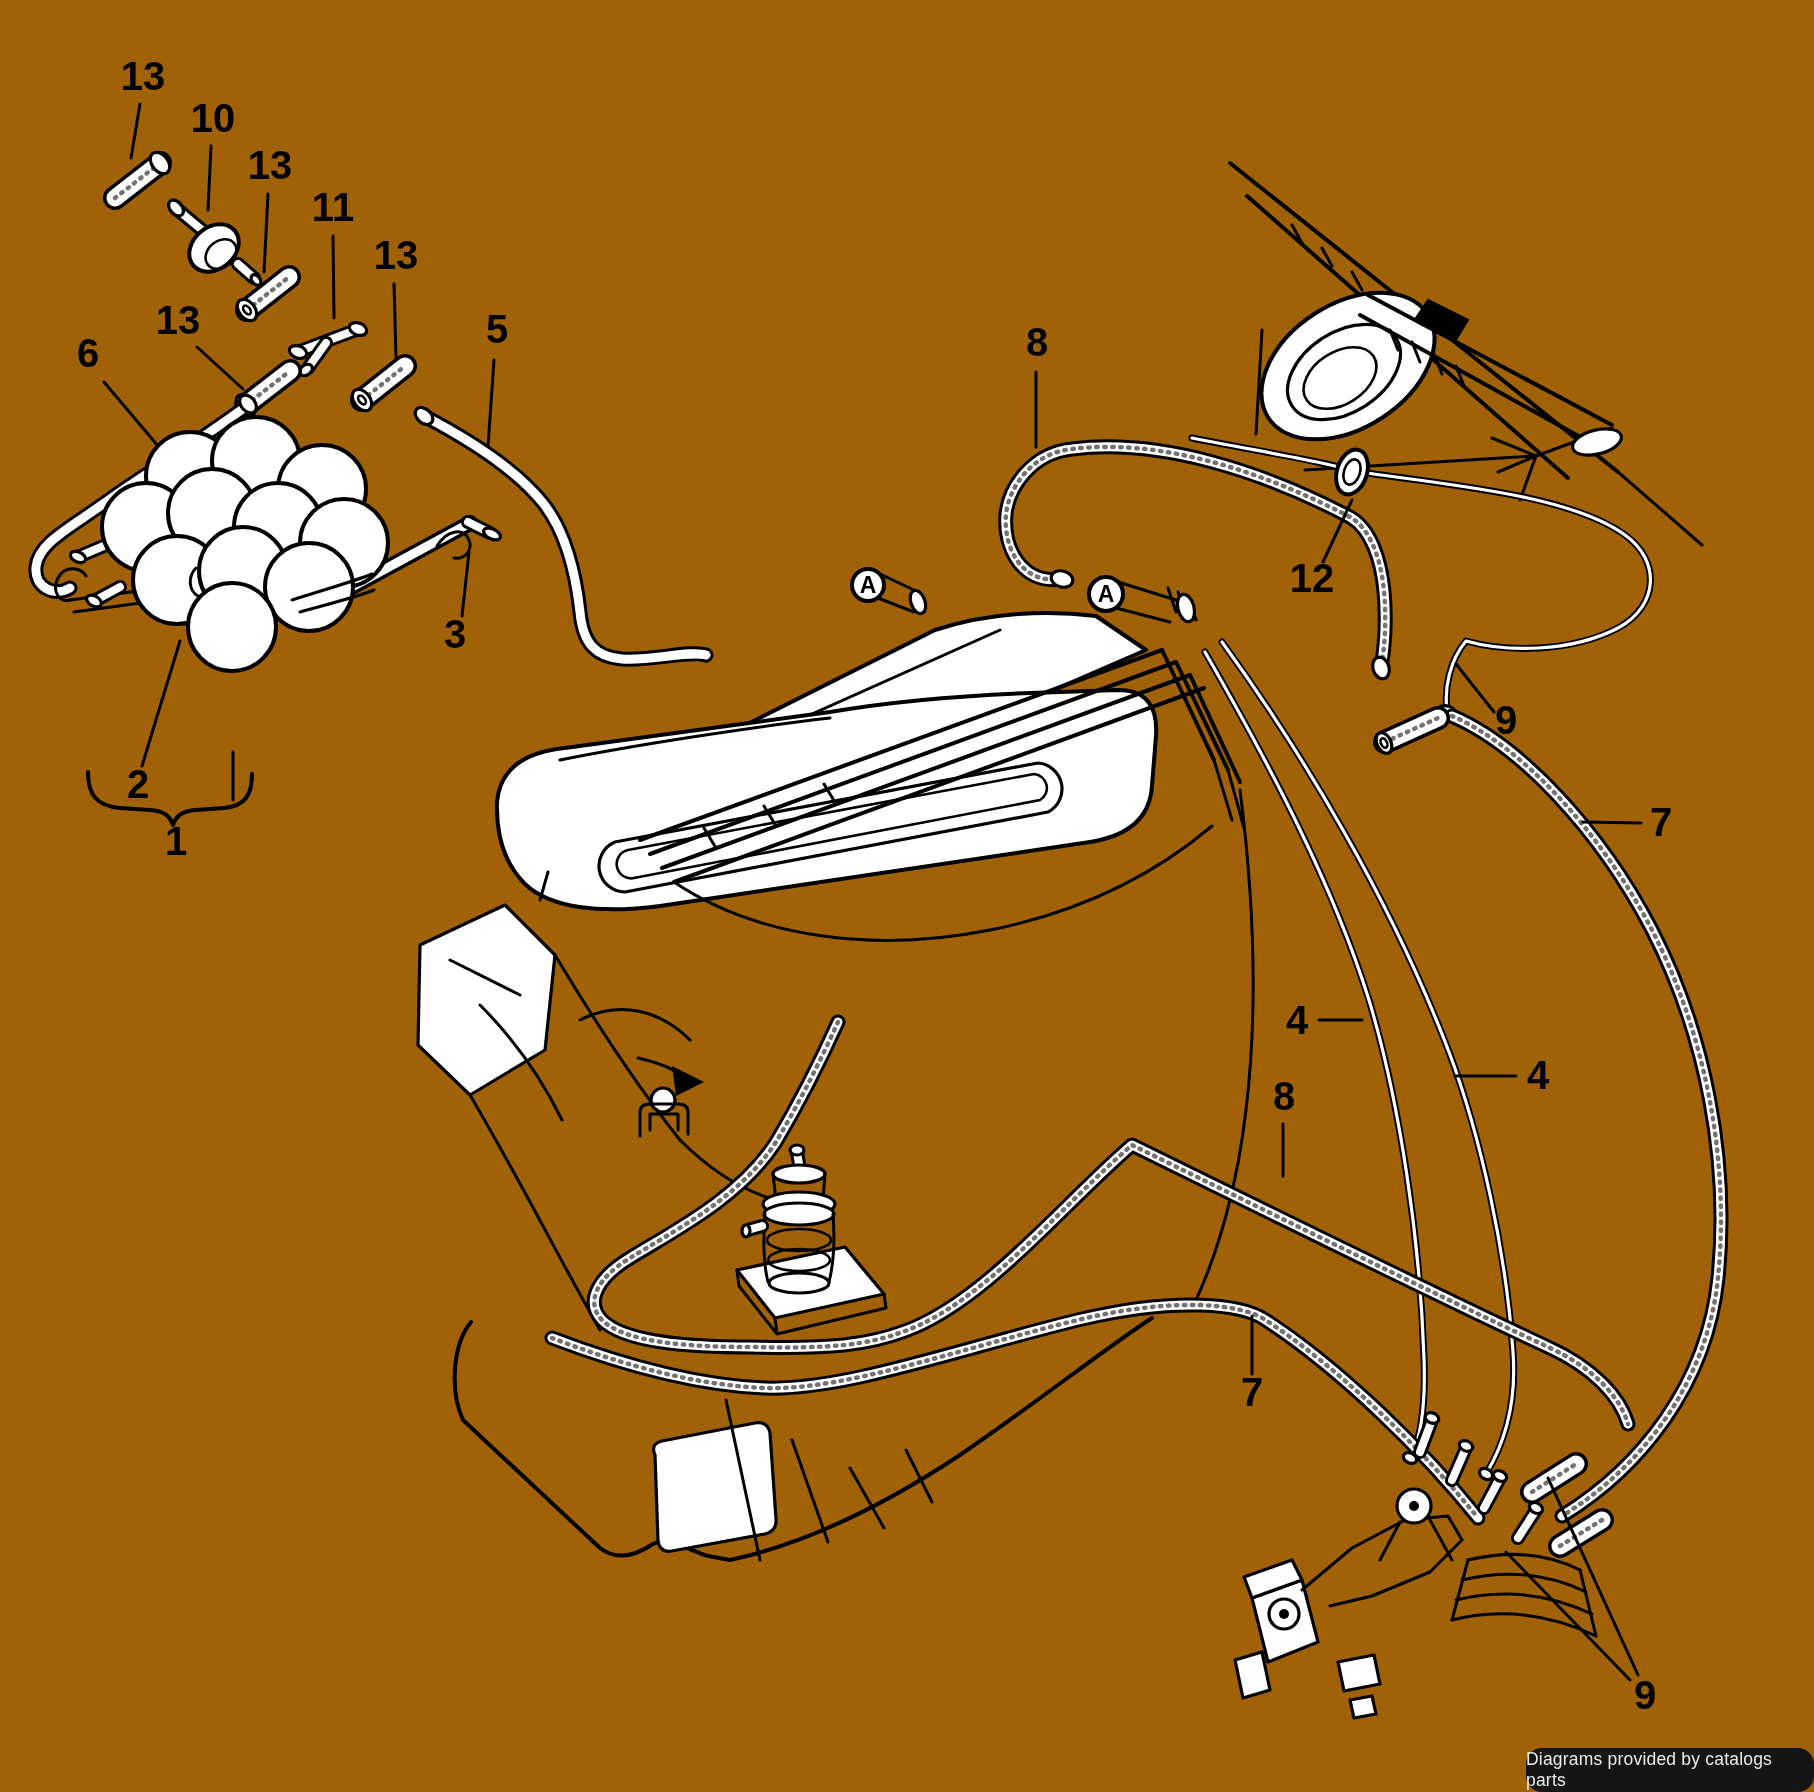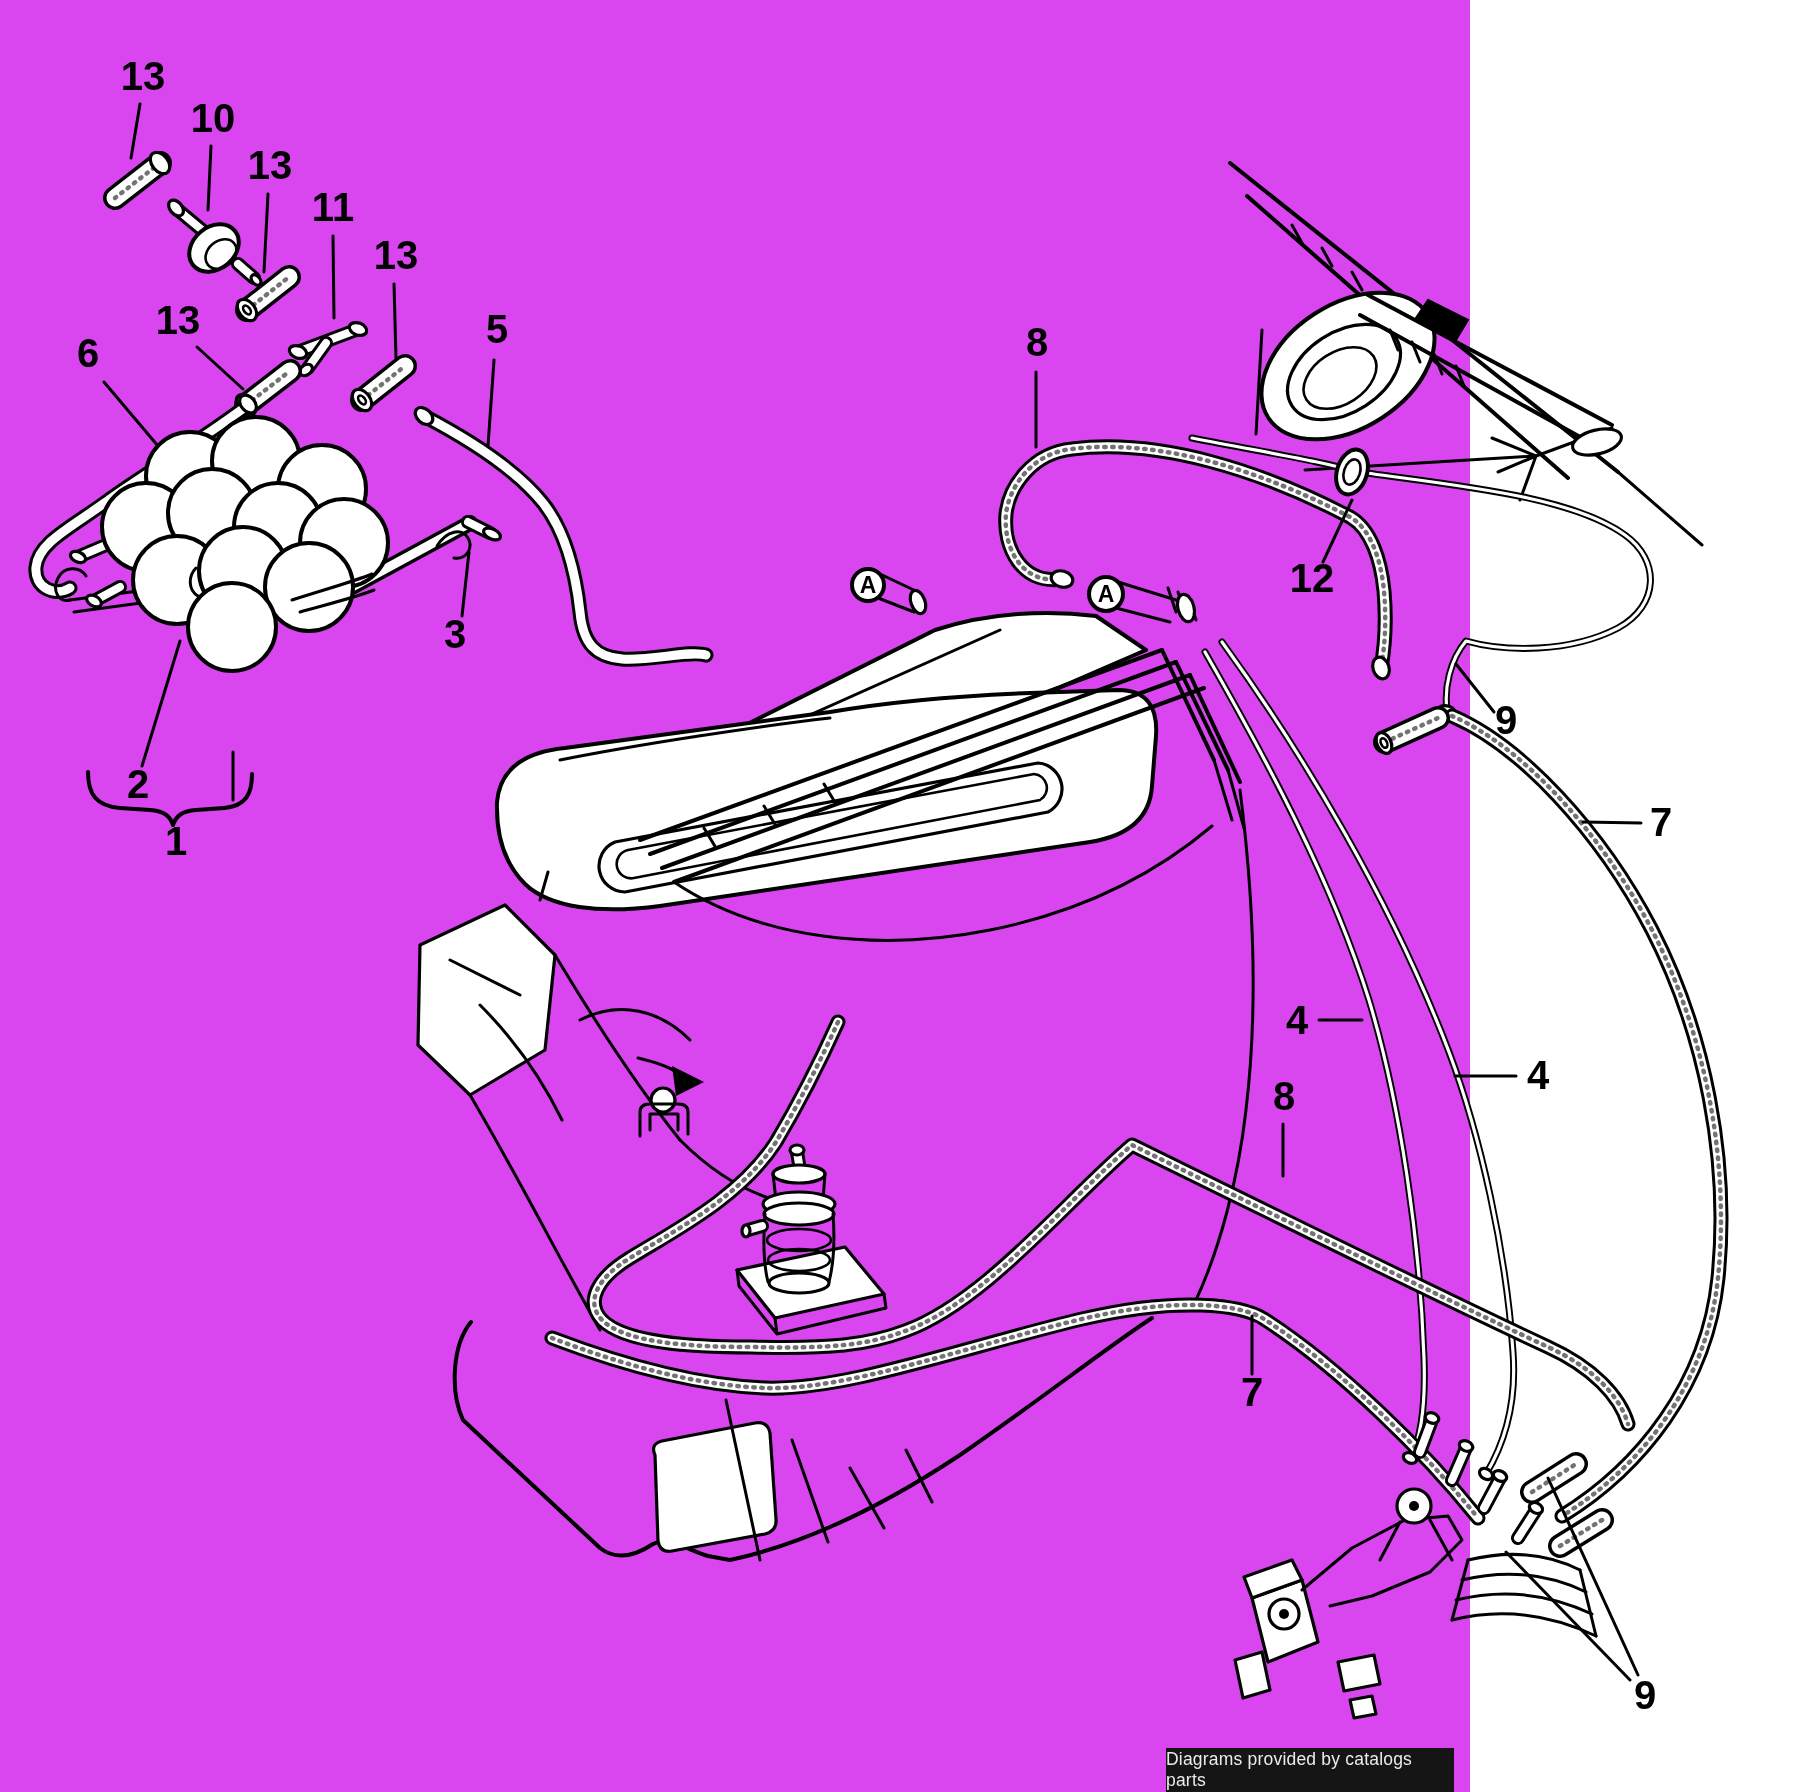--- a/index.html
+++ b/index.html
@@ -1,38 +1,38 @@
 <!DOCTYPE html>
 <html><head>
 <meta charset="utf-8">
 <style>
   html,body{margin:0;padding:0;background:#fff;}
   body{width:1814px;height:1792px;overflow:hidden;font-family:"Liberation Sans",sans-serif;}
-  #stage{position:relative;width:1470px;height:1792px;background:#d946ef;}
+  #stage{position:relative;width:1814px;height:1792px;background:#a16207;}
   svg{position:absolute;inset:0;}
   .ln{fill:none;stroke:#000;stroke-width:4;stroke-linecap:round;stroke-linejoin:round;}
   .ln2{fill:none;stroke:#000;stroke-width:3;stroke-linecap:round;stroke-linejoin:round;}
   .fw{fill:#fff;stroke:#000;stroke-width:4;stroke-linejoin:round;}
   .fw3{fill:#fff;stroke:#000;stroke-width:3.2;stroke-linejoin:round;}
   .tube-o{fill:none;stroke:#000;stroke-width:15;stroke-linecap:round;stroke-linejoin:round;}
   .tube-i{fill:none;stroke:#fff;stroke-width:9;stroke-linecap:round;stroke-linejoin:round;}
   .tube-s{fill:none;stroke:#5a5a5a;stroke-width:4.5;stroke-linecap:round;stroke-dasharray:1.5 6.5;opacity:.85;}
   .pipe-o{fill:none;stroke:#000;stroke-width:7;stroke-linecap:round;stroke-linejoin:round;}
   .pipe-i{fill:none;stroke:#fff;stroke-width:3.2;stroke-linecap:round;stroke-linejoin:round;}
   .stub-o{fill:none;stroke:#000;stroke-width:14;stroke-linecap:round;}
   .stub-i{fill:none;stroke:#fff;stroke-width:8;stroke-linecap:round;}
   .cyl-o{fill:none;stroke:#000;stroke-width:24;stroke-linecap:round;}
   .cyl-i{fill:none;stroke:#fff;stroke-width:17;stroke-linecap:round;}
   .cap{fill:#fff;stroke:#000;stroke-width:3.2;}
   .hole{fill:none;stroke:#000;stroke-width:2.6;}
   .part-num{font-family:"Liberation Sans",sans-serif;font-size:40px;font-weight:bold;fill:#000;text-anchor:middle;}
   .amark{font-family:"Liberation Sans",sans-serif;font-size:23px;font-weight:bold;fill:#000;text-anchor:middle;}
   .leader{stroke:#000;stroke-width:3;stroke-linecap:round;}
-  #watermark{position:absolute;right:16px;bottom:0;width:288px;height:44px;display:flex;
-    align-items:center;justify-content:center;font-size:17.5px;letter-spacing:.2px;}
+  #watermark{position:absolute;right:0;bottom:0;width:288px;height:44px;display:flex;
+    align-items:center;justify-content:center;font-size:17.5px;letter-spacing:.2px;border-radius:16px;}
 </style>
 </head>
 <body>
 
 <div id="stage">
 <svg id="art" viewBox="0 0 1814 1792" width="1814" height="1792">
 
   <defs>
     <path id="t6" d="M248,405 C190,448 132,482 106,502 C70,528 38,543 36,567 C34,588 55,597 70,588"></path>
     <path id="t5" d="M424,416 C466,438 515,468 543,503 C566,532 576,576 580,612 C583,644 596,657 622,659 C652,661 690,650 706,655"></path>

